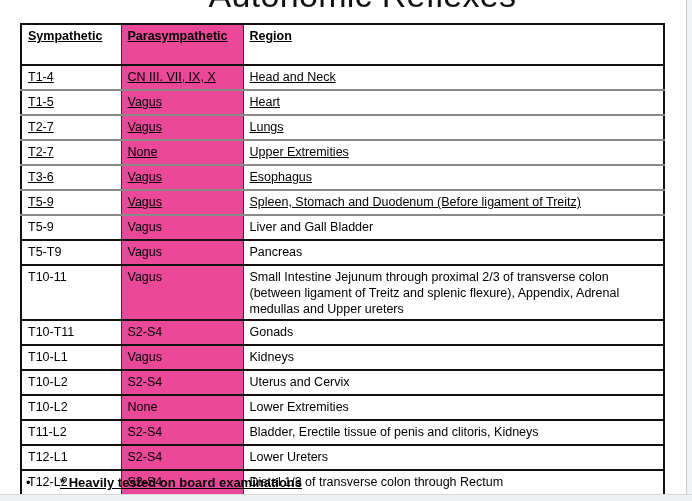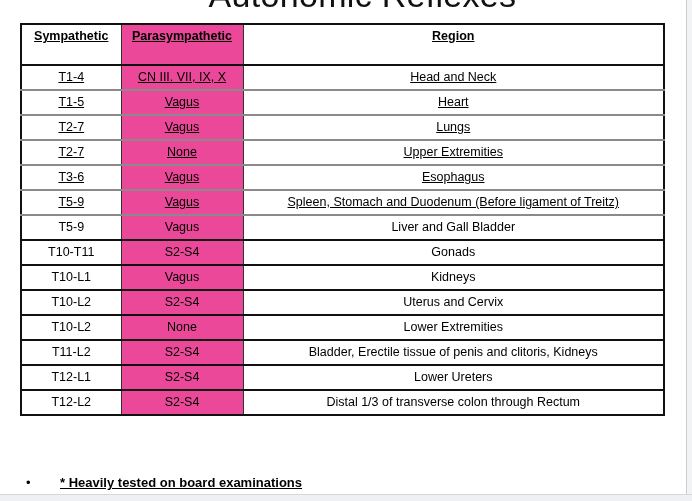--- a/index.html
+++ b/index.html
@@ -52,21 +52,21 @@
       width: 645px;
       border-collapse: collapse;
       border: 2px solid #111;
       font-size: 12.5px;
       table-layout: fixed;
     }
     table.reflex col.c1 { width: 100px; }
     table.reflex col.c2 { width: 122px; }
     table.reflex col.c3 { width: auto; }
     table.reflex th, table.reflex td {
-      text-align: center;
+      text-align: left;
       vertical-align: top;
       padding: 3px 6px 2px 6px;
       border-left: 1.5px solid #333;
       border-right: 1.5px solid #333;
       line-height: 16px;
       font-weight: normal;
     }
     table.reflex th {
       height: 34px;
       padding-top: 3px;
@@ -148,20 +148,30 @@
       <td>T5-9</td>
       <td class="para">Vagus</td>
       <td>Spleen, Stomach and Duodenum (Before ligament of Treitz)</td>
     </tr>
     <tr class="dark">
       <td>T5-9</td>
       <td class="para">Vagus</td>
       <td>Liver and Gall Bladder</td>
     </tr>
     <tr class="dark">
+      <td>T5-T9</td>
+      <td class="para">Vagus</td>
+      <td>Pancreas</td>
+    </tr>
+    <tr class="dark">
+      <td>T10-11</td>
+      <td class="para">Vagus</td>
+      <td>Small Intestine Jejunum through proximal 2/3 of transverse colon (between ligament of Treitz and splenic flexure), Appendix, Adrenal medullas and Upper ureters</td>
+    </tr>
+    <tr class="dark">
       <td>T10-T11</td>
       <td class="para">S2-S4</td>
       <td>Gonads</td>
     </tr>
     <tr class="dark">
       <td>T10-L1</td>
       <td class="para">Vagus</td>
       <td>Kidneys</td>
     </tr>
     <tr class="dark">

